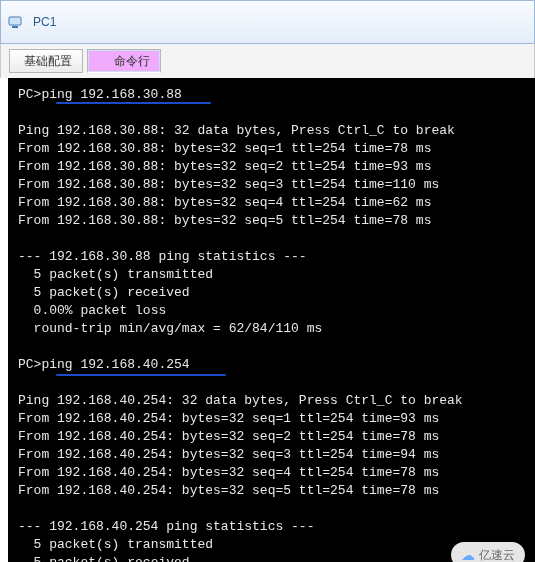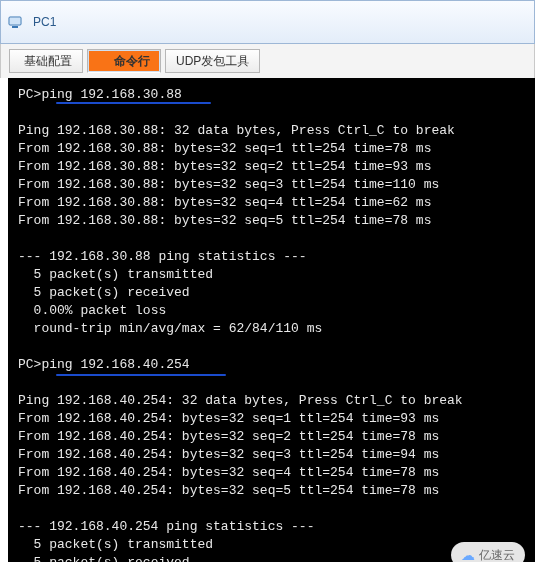--- a/index.html
+++ b/index.html
@@ -39,24 +39,23 @@
     background: linear-gradient(#fefefe, #ececec);
     display: flex;
     align-items: center;
     justify-content: flex-end;
     font-size: 12px;
     color: #333;
     padding: 0 10px;
     cursor: pointer;
   }
   .tab.active {
-    background: #f97316;
+    background: #f0abfc;
     border-bottom: 1px solid #fff;
     box-shadow: inset 0 0 0 1px #d0dff0;
-    font-weight: bold;
   }
   .terminal {
     background: #000;
     color: #e8e8e8;
     font-family: "Courier New", Consolas, monospace;
     font-size: 13px;
     line-height: 18px;
     padding: 8px 8px 8px 10px;
     height: calc(562px - 28px - 34px);
     white-space: pre-wrap;
@@ -102,23 +101,20 @@
   <span class="title">PC1</span>
 </div>
 
 <div class="tabbar">
   <div class="tab">
       <span>基础配置</span>
     </div>
   <div class="tab active">
       <span>命令行</span>
     </div>
-  <div class="tab">
-      <span>UDP发包工具</span>
-    </div>
 </div>
 
 <div class="terminal" id="terminal">PC&gt;ping 192.168.30.88
 
 Ping 192.168.30.88: 32 data bytes, Press Ctrl_C to break
 From 192.168.30.88: bytes=32 seq=1 ttl=254 time=78 ms
 From 192.168.30.88: bytes=32 seq=2 ttl=254 time=93 ms
 From 192.168.30.88: bytes=32 seq=3 ttl=254 time=110 ms
 From 192.168.30.88: bytes=32 seq=4 ttl=254 time=62 ms
 From 192.168.30.88: bytes=32 seq=5 ttl=254 time=78 ms

